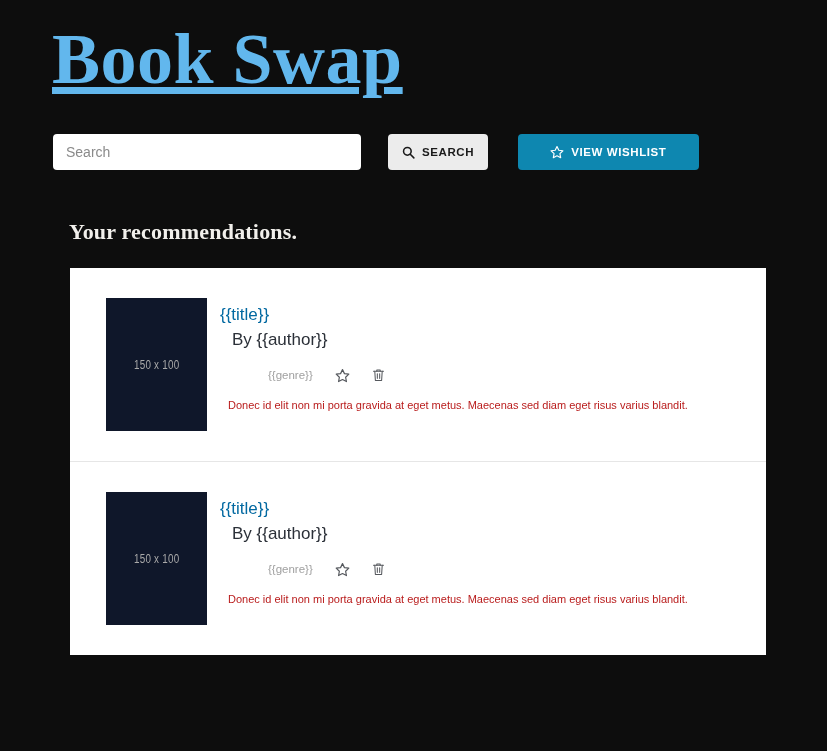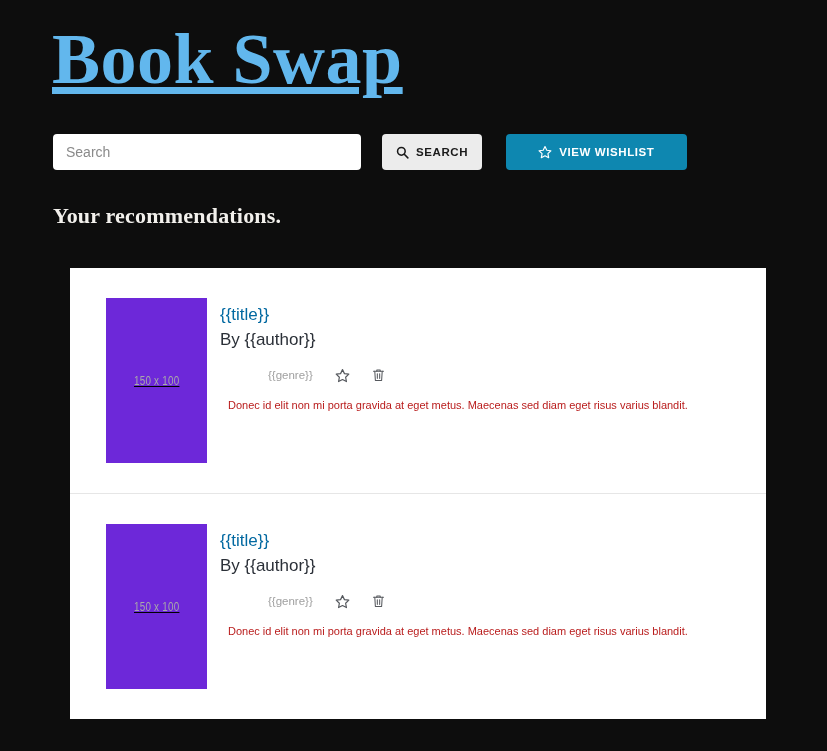--- a/index.html
+++ b/index.html
@@ -38,21 +38,21 @@
     text-decoration: underline;
   }
 
   
   .search-row {
     position: absolute;
     left: 53px;
     top: 134px;
     display: flex;
     align-items: center;
-    gap: 16px;
+    gap: 22px;
   }
   .search-input {
     width: 308px;
     height: 36px;
     border: none;
     border-radius: 4px;
     background: #ffffff;
     padding: 0 13px;
     font-family: "Liberation Sans", sans-serif;
     font-size: 14px;
@@ -91,21 +91,21 @@
     margin-left: 8px;
     padding: 0 32px;
   }
   .btn svg { display: block; }
 
   
   .section-heading {
     position: absolute;
     left: 53px;
     top: 203px;
-    margin: 0;
+    margin: 16px;
     font-family: "Liberation Serif", "DejaVu Serif", serif;
     font-size: 22px;
     font-weight: 700;
     color: #f2f0ec;
     letter-spacing: 0.2px;
   }
 
   
   .card {
     position: absolute;
@@ -120,28 +120,27 @@
     align-items: flex-start;
     padding: 30px 24px 30px 36px;
   }
   .book-item + .book-item {
     border-top: 1px solid #e6e6e6;
   }
 
   .cover {
     flex: 0 0 auto;
     width: 101px;
-    height: 165px;
-    background: #6d28d9;
+    height: 133px;
+    background: #0f172a;
     position: relative;
     display: flex;
     align-items: center;
     justify-content: center;
     margin-right: 13px;
-    text-decoration: underline;
   }
   .cover-label {
     font-family: "Liberation Sans Narrow", "Liberation Sans", sans-serif;
     font-size: 12px;
     color: #a9a9a9;
     letter-spacing: 0.3px;
     transform: scaleX(0.82);
   }
 
   .book-info {
@@ -154,21 +153,21 @@
     line-height: 1.45;
     color: #0369a1;
     font-weight: 400;
     margin: 0;
   }
   .book-author {
     font-size: 17px;
     line-height: 1.45;
     color: #2b3038;
     font-weight: 400;
-    margin: 0 0 14px 0;
+    margin: 0 0 14px 12px;
   }
   .meta-row {
     display: flex;
     align-items: center;
     gap: 22px;
     margin-bottom: 13px;
     height: 18px;
   }
   .genre {
     font-size: 11.5px;

